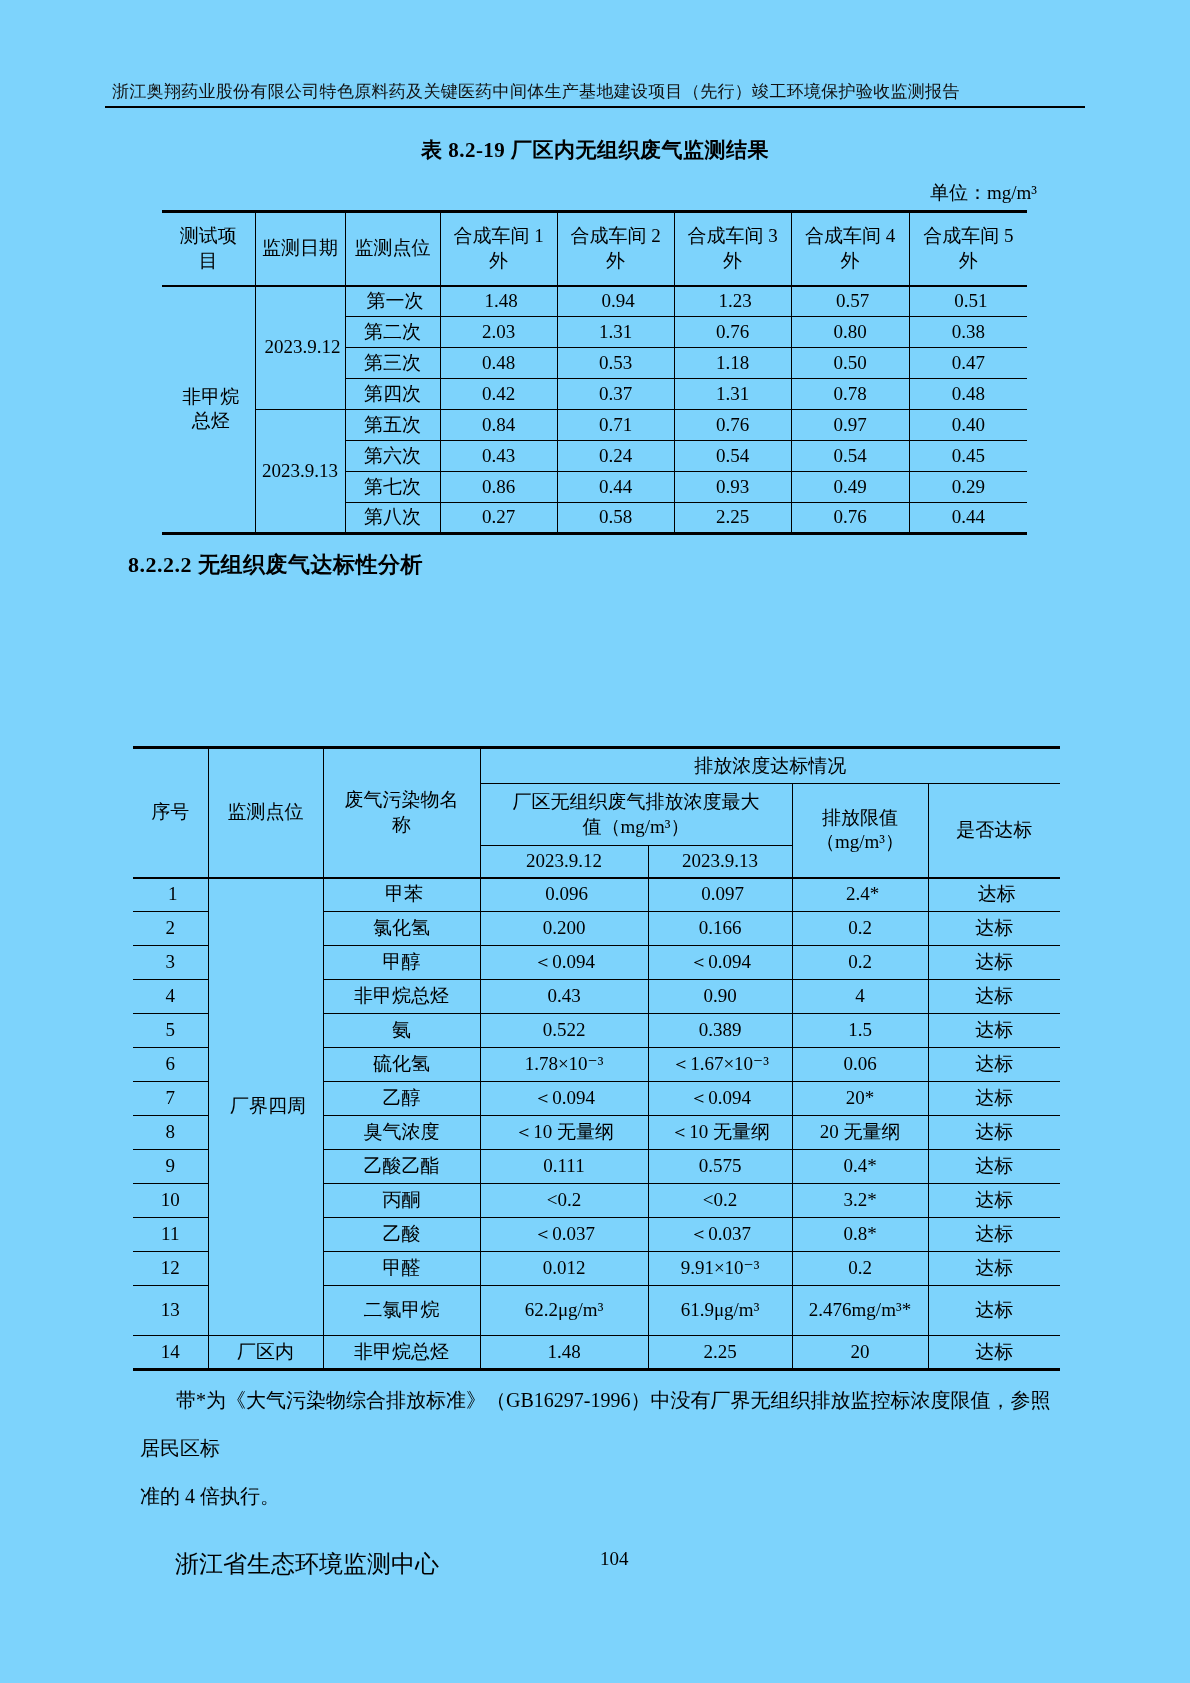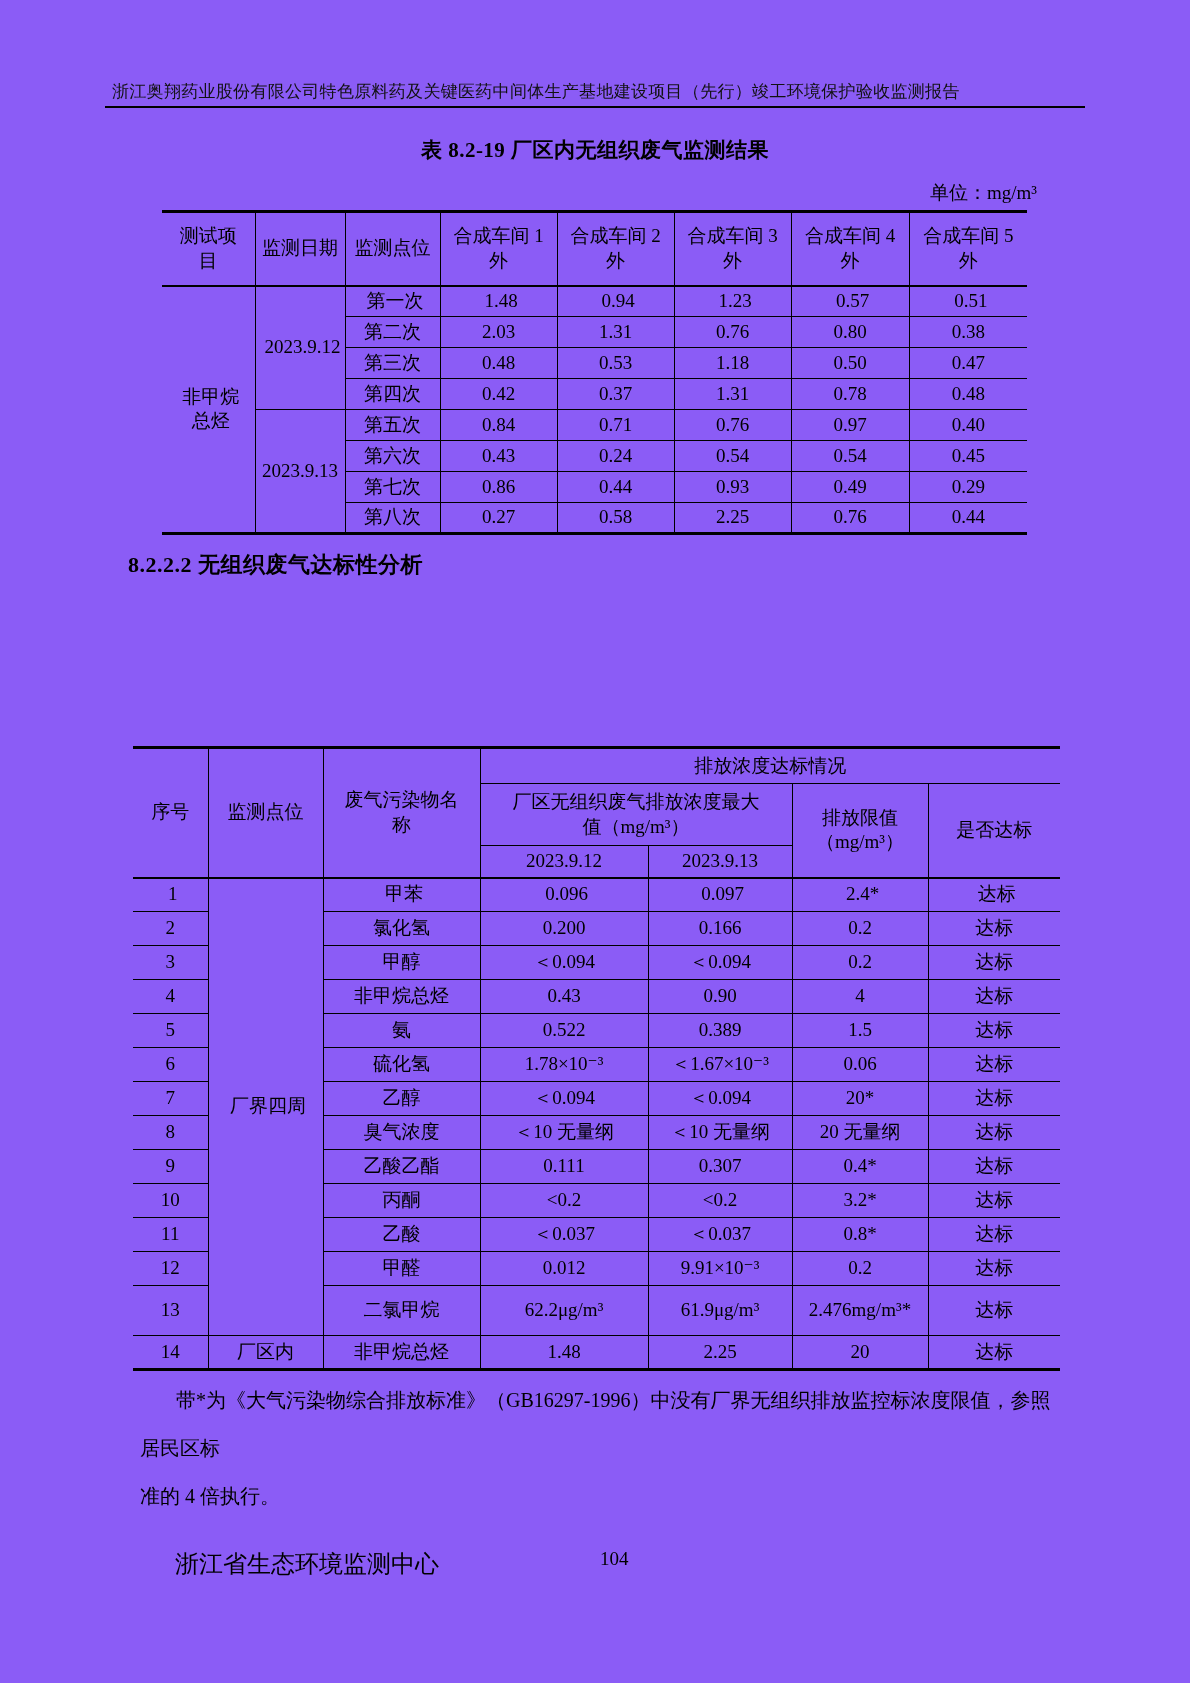--- a/index.html
+++ b/index.html
@@ -1,17 +1,17 @@
 <!DOCTYPE html>
 <html><head>
 <meta charset="utf-8">
 <style>
   html,body{margin:0;padding:0;background:#e8e8e8;}
   .page{
-    position:relative;width:1190px;height:1683px;background:#8b5cf6;
+    position:relative;width:1190px;height:1683px;background:#7dd3fc;
     font-family:"Liberation Serif","DejaVu Serif",serif;color:#000;
     margin:0 auto;overflow:hidden;
   }
   .doc-header{
     position:absolute;top:80px;left:112px;width:966px;
     font-size:17px;letter-spacing:.3px;white-space:nowrap;color:#111;
   }
   .header-rule{
     position:absolute;top:106px;left:105px;width:980px;height:0;
     border-top:2px solid #000;
@@ -272,21 +272,21 @@
           <td>臭气浓度</td>
           <td>＜10 无量纲</td>
           <td>＜10 无量纲</td>
           <td>20 无量纲</td>
           <td>达标</td>
         </tr>
         <tr>
           <td>9</td>
           <td>乙酸乙酯</td>
           <td>0.111</td>
-          <td>0.307</td>
+          <td>0.575</td>
           <td>0.4*</td>
           <td>达标</td>
         </tr>
         <tr>
           <td>10</td>
           <td>丙酮</td>
           <td>&lt;0.2</td>
           <td>&lt;0.2</td>
           <td>3.2*</td>
           <td>达标</td>

